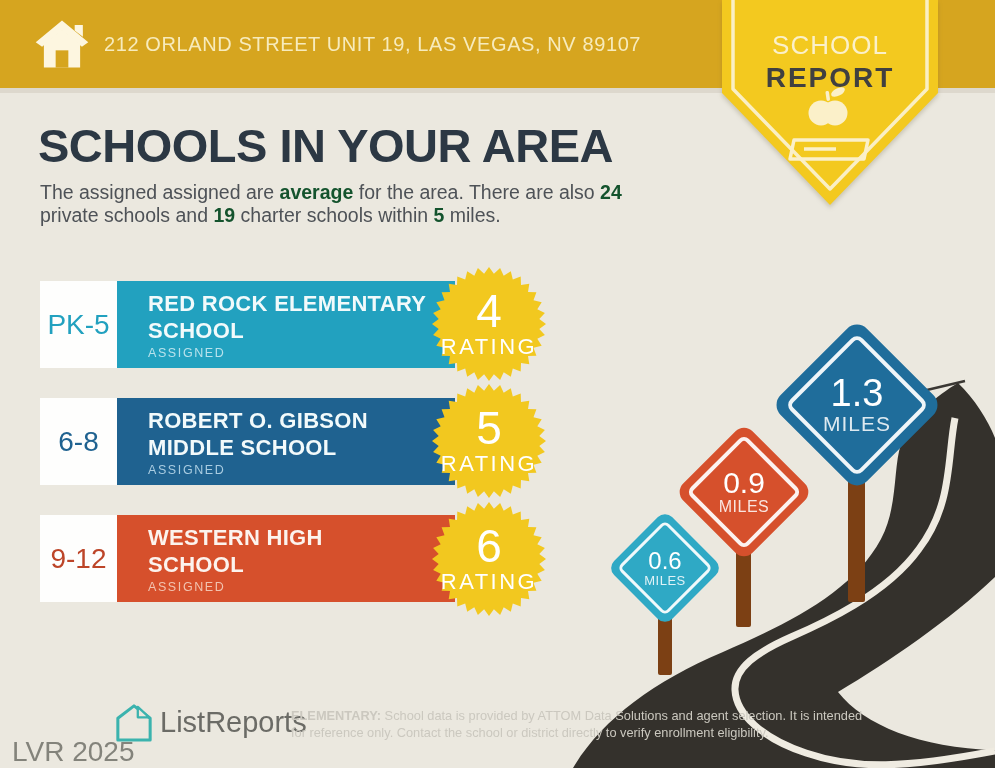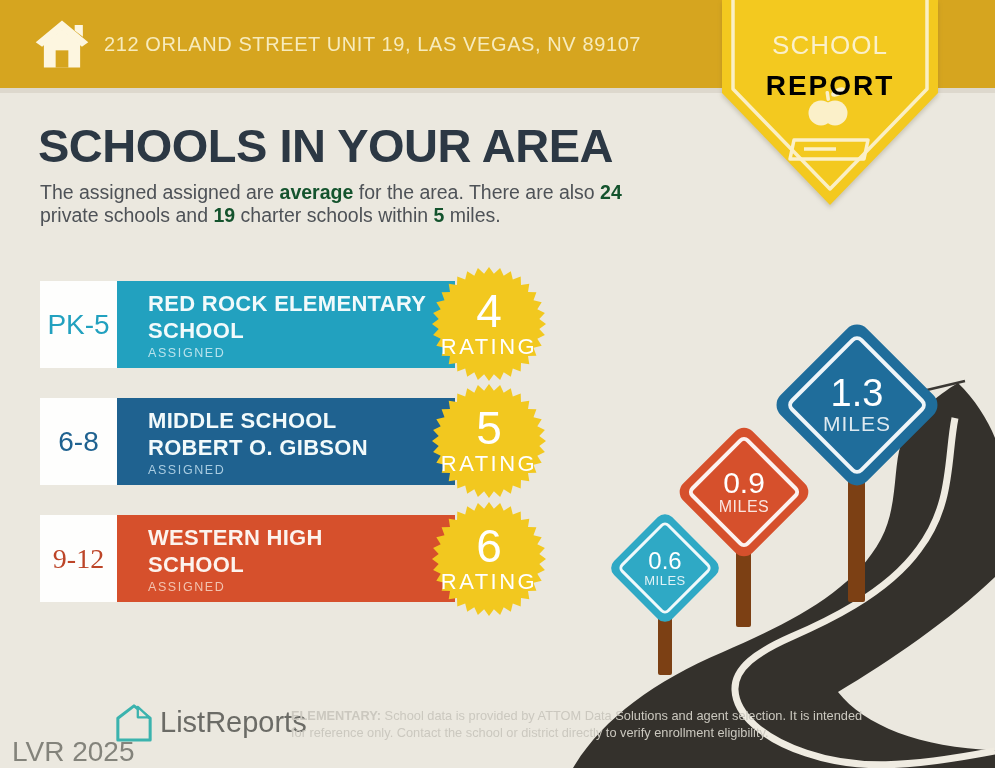--- a/index.html
+++ b/index.html
@@ -11,36 +11,36 @@
   
   .header{position:absolute;left:0;top:0;width:995px;height:88px;background:#D6A51F;z-index:1;
           box-shadow:0 5px 0 rgba(120,110,80,.12);}
   .house-icon{position:absolute;left:33px;top:16px;width:58px;height:56px;}
   .address{position:absolute;left:104px;top:0;height:88px;display:flex;align-items:center;
            color:#F7EBBC;font-size:20px;letter-spacing:.6px;font-weight:400;}
   
   .badge{position:absolute;left:722px;top:0;width:216px;height:212px;z-index:2;filter:drop-shadow(0 3px 2px rgba(100,90,50,.25));}
   .badge-text{position:absolute;left:722px;top:0;width:216px;text-align:center;z-index:3;}
   .badge-line1{margin-top:30px;font-size:26px;letter-spacing:1px;color:#FBF0C9;font-weight:400;}
-  .badge-line2{margin-top:9px;font-size:28px;letter-spacing:2px;color:#000000;font-weight:bold;}
+  .badge-line2{margin-top:1px;font-size:28px;letter-spacing:2px;color:#404040;font-weight:bold;}
   
   .title{position:absolute;left:38px;top:118px;font-size:47px;font-weight:bold;color:#2C3844;letter-spacing:-.5px;z-index:1;}
   .intro{position:absolute;left:40px;top:181px;width:680px;font-size:19.5px;line-height:22.5px;color:#4E5257;z-index:1;}
   .intro .hl{color:#14532d;font-weight:bold;}
   
   .row{position:absolute;left:40px;width:415px;height:97px;z-index:1;}
   .row .grade{position:absolute;left:0;top:0;width:77px;height:87px;background:#FEFEFD;
               display:flex;align-items:center;justify-content:center;font-size:28px;font-weight:400;}
   .row .bar{position:absolute;left:77px;top:0;width:338px;height:87px;box-sizing:border-box;
             padding:10px 0 0 31px;}
   .row .sname{color:#F2FAFB;font-size:22px;line-height:26.5px;font-weight:700;letter-spacing:.3px;}
   .row .assigned{margin-top:2px;font-size:12.5px;letter-spacing:1.6px;font-weight:400;}
   .row-1 .grade{color:#22A1BF;} .row-1 .bar{background:#22A1BF;} .row-1 .assigned{color:#B8E2EC;}
   .row-2 .grade{color:#1F6290;} .row-2 .bar{background:#1F6290;} .row-2 .assigned{color:#A9CCE1;}
-  .row-3 .grade{color:#BD4528;font-family:Liberation Serif, serif;} .row-3 .bar{background:#D6502C;} .row-3 .sname{color:#FCF3EE;} .row-3 .assigned{color:#F2C3B0;}
+  .row-3 .grade{color:#BD4528;} .row-3 .bar{background:#D6502C;} .row-3 .sname{color:#FCF3EE;} .row-3 .assigned{color:#F2C3B0;}
   
   .burst-wrap{position:absolute;left:432px;width:114px;height:114px;z-index:2;}
   .burst-wrap svg{position:absolute;left:0;top:0;}
   .burst-label{position:absolute;left:0;top:0;width:114px;height:114px;display:flex;flex-direction:column;
                align-items:center;justify-content:center;color:#fff;}
   .burst-num{font-size:46px;line-height:44px;font-weight:400;}
   .burst-rating{font-size:22px;letter-spacing:2.5px;margin-top:1px;}
   
   .road-svg{position:absolute;left:0;top:0;z-index:2;}
   .post{position:absolute;background:#7C4014;border-radius:2px;z-index:3;}
@@ -121,22 +121,22 @@
         <div>RED ROCK ELEMENTARY</div>
         <div>SCHOOL</div>
       </div>
       <div class="assigned">ASSIGNED</div>
     </div>
   </div>
   <div class="row row-2" style="top:398px">
     <div class="grade">6-8</div>
     <div class="bar">
       <div class="sname">
+        <div>ROBERT O. GIBSON</div>
         <div>MIDDLE SCHOOL</div>
-        <div>ROBERT O. GIBSON</div>
       </div>
       <div class="assigned">ASSIGNED</div>
     </div>
   </div>
   <div class="row row-3" style="top:515px">
     <div class="grade">9-12</div>
     <div class="bar">
       <div class="sname">
         <div>WESTERN HIGH</div>
         <div>SCHOOL</div>

